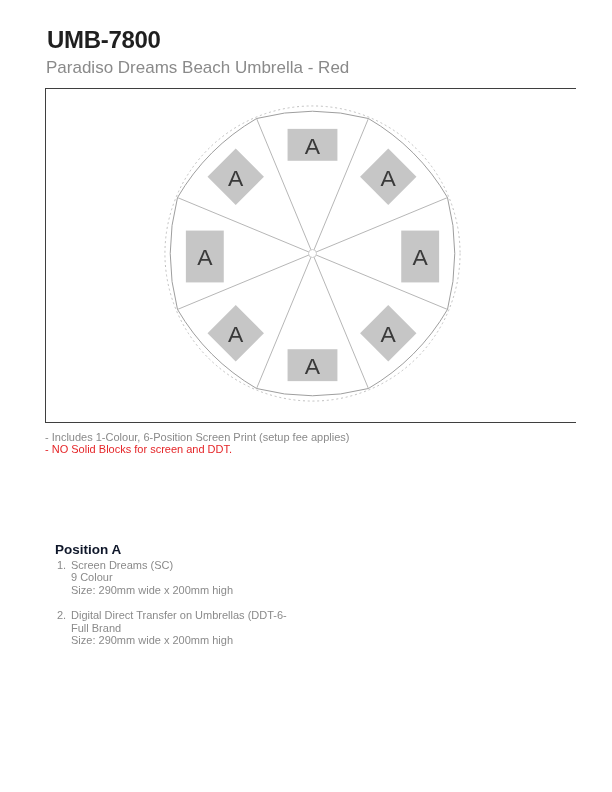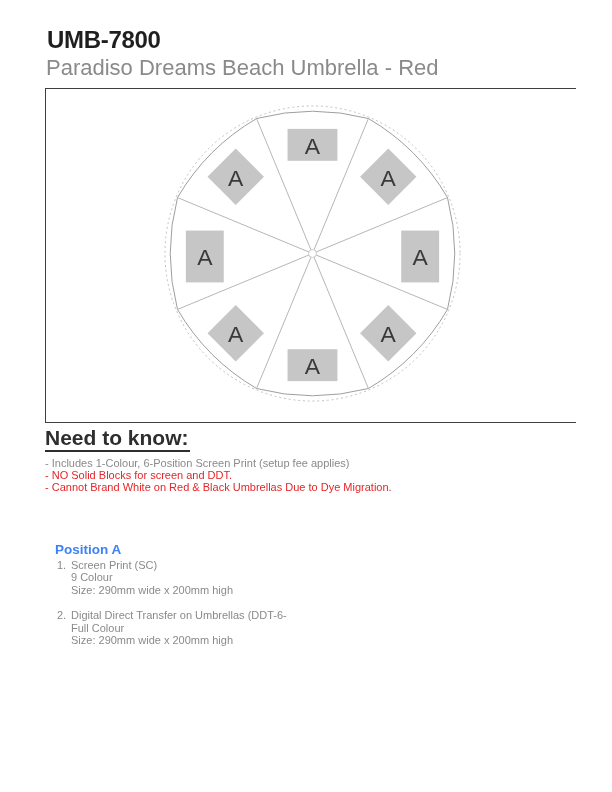--- a/index.html
+++ b/index.html
@@ -7,21 +7,21 @@
     position:relative; width:612px; height:792px; background:#ffffff;
     font-family:"Liberation Sans", sans-serif; overflow:hidden;
   }
   .title {
     position:absolute; left:47px; top:27px; margin:0;
     font-size:24px; font-weight:bold; color:#1f1f1f; letter-spacing:-0.3px;
     line-height:26px;
   }
   .subtitle {
     position:absolute; left:46px; top:56px; margin:0;
-    font-size:22px; font-weight:normal; color:#8a8a8a; line-height:24px;text-align:center;
+    font-size:17px; font-weight:normal; color:#8a8a8a; line-height:24px;text-align:center;
   }
   .diagram-box {
     position:absolute; left:45px; top:88px; width:530px; height:333px;
     border-top:1px solid #3f3f3f; border-left:1px solid #3f3f3f;
     border-bottom:1px solid #3f3f3f; background:#ffffff;
   }
   .diagram-box svg { display:block; }
   .outline { fill:#ffffff; stroke:#9e9e9e; stroke-width:1; }
   .dashed-circle { fill:none; stroke:#b8b8b8; stroke-width:0.9; stroke-dasharray:2 2.8; }
   .rib { stroke:#a3a3a3; stroke-width:0.8; }
@@ -38,21 +38,21 @@
     display:inline-block; margin:0; padding:0 1px 1px 0;
     font-size:21px; font-weight:bold; color:#2e2e2e; line-height:23px;
     border-bottom:2px solid #2e2e2e;
   }
   .notes { margin-top:5px; }
   .note { font-size:11px; line-height:12.2px; white-space:nowrap; }
   .note-gray { color:#8a8a8a; }
   .note-red { color:#e52528; }
   .position-title {
     margin:9px 0 2px 11px; font-size:13.5px; font-weight:bold;
-    color:#3b82f6; line-height:14px;
+    color:#0f172a; line-height:14px;
   }
   .bo-item { display:flex; margin-left:13px; color:#8a8a8a; }
   .bo-item + .bo-item { margin-top:13px; }
   .bo-num { width:14px; flex:none; font-size:11px; line-height:12.4px; }
   .bo-lines { font-size:11px; line-height:12.4px; }
 </style>
 </head>
 <body>
 
 <div class="page">
@@ -118,43 +118,41 @@
       <g>
         <g transform="translate(190,88)">
             <rect class="marker-shape" x="-20" y="-20" width="40" height="40" transform="rotate(45)"></rect>
           </g>
         <text class="marker-label" x="190" y="89">A</text>
       </g>
     </svg>
   </div>
 
   <div class="section section-need">
-    <h3 class="section-heading">Need to know:</h3>
     <div class="notes">
       <div class="note note-gray">- Includes 1-Colour, 6-Position Screen Print (setup fee applies)</div>
       <div class="note note-red">- NO Solid Blocks for screen and DDT.</div>
-      <div class="note note-red">- Cannot Brand White on Red &amp; Black Umbrellas Due to Dye Migration.</div>
     </div>
   </div>
 
   <div class="section section-branding">
     <div class="position-title">Position A</div>
 
     <div class="bo-item">
       <span class="bo-num">1.</span>
       <div class="bo-lines">
-        <div>Screen Print (SC)</div>
+        <div>Screen Dreams (SC)</div>
         <div>9 Colour</div>
         <div>Size: 290mm wide x 200mm high</div>
       </div>
     </div>
 
     <div class="bo-item">
       <span class="bo-num">2.</span>
       <div class="bo-lines">
         <div>Digital Direct Transfer on Umbrellas (DDT-6-</div>
-        <div>Full Colour</div>
+        <div>Full Brand</div>
         <div>Size: 290mm wide x 200mm high</div>
       </div>
     </div>
   </div>
 
 </div>
 
 </body></html>

